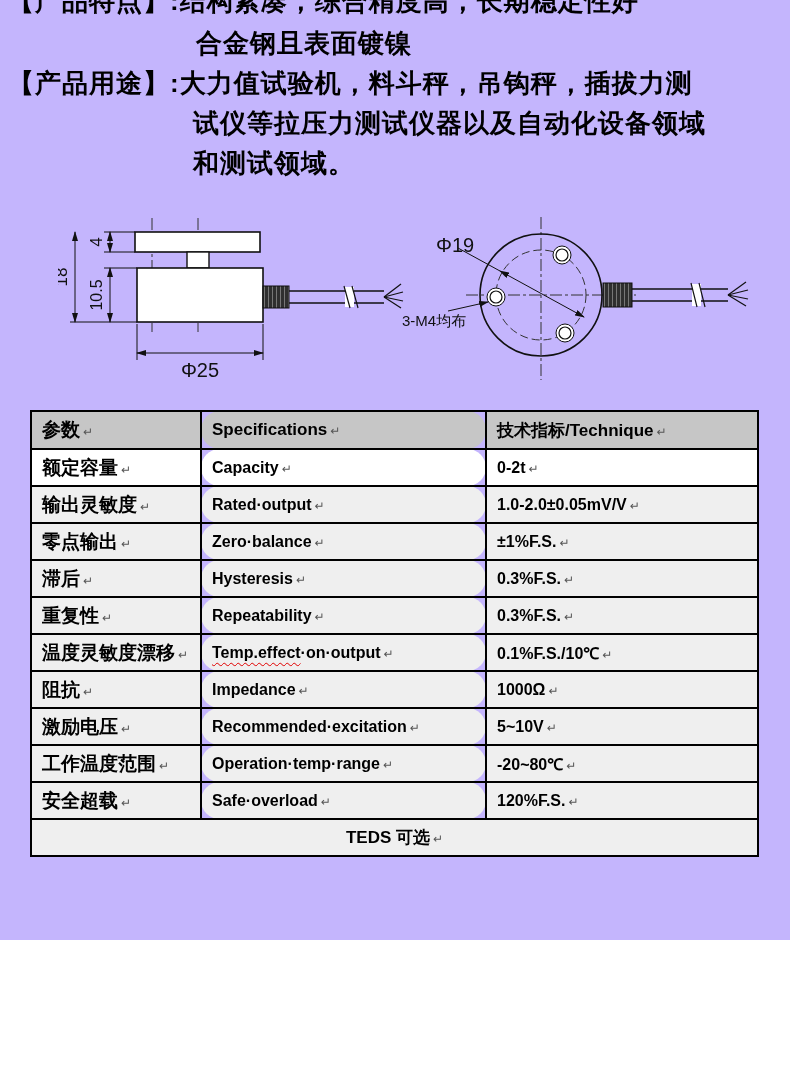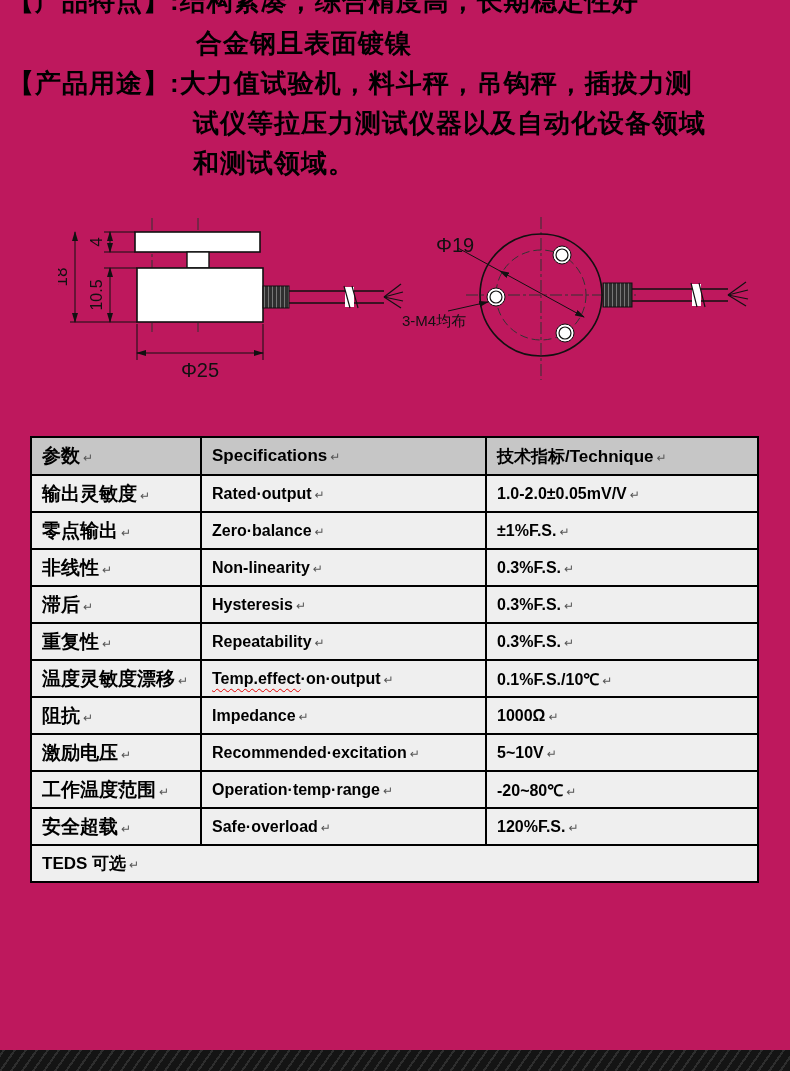--- a/index.html
+++ b/index.html
@@ -1,44 +1,44 @@
 <!DOCTYPE html>
 <html><head>
 <meta charset="utf-8">
 <style>
   html,body { margin:0; padding:0; background:#ffffff; }
   .page {
-    position:relative; width:790px; height:1071px;
-    background:#be185d; overflow:hidden;
+    position:relative; width:790px; height:940px;
+    background:#c4b5fd; overflow:hidden;
     font-family:"Liberation Sans", sans-serif; color:#000;
   }
   
   .cn-line {
     position:absolute; white-space:nowrap;
     font-weight:bold; font-size:26px; letter-spacing:1px; color:#000;
   }
   
   .drawing { position:absolute; }
   svg text { font-family:"Liberation Sans", sans-serif; fill:#111; }
   
   table.spec {
     position:absolute; left:30px; top:410px; width:727px;
-    border-collapse:collapse; table-layout:fixed;margin-top:26px;
+    border-collapse:collapse; table-layout:fixed;
   }
   table.spec th, table.spec td {
     border:2px solid #000; padding:0 10px; height:35px;
     font-weight:bold; overflow:hidden; white-space:nowrap;
   }
   table.spec thead th { background:#c6c6c6; text-align:left; height:36px; }
   th.zh-cell, td.zh-cell { font-size:19px; }
-  th.en-cell, td.en-cell { font-size:16px; }
+  th.en-cell, td.en-cell { font-size:16px;border-radius:19px; }
   th.val-cell, td.val-cell { font-size:16px; }
   tbody tr { background:#efefef; }
   tbody tr.first { background:#ffffff; }
-  td.teds-cell { font-size:17px; background:#efefef; }
+  td.teds-cell { text-align:center; font-size:17px; background:#efefef; }
   .ret { font-size:12px; color:#555; margin-left:3px; font-weight:normal; }
   .wavy {
     text-decoration:underline; text-decoration-style:wavy;
     text-decoration-color:#e00000; text-decoration-thickness:1px;
     text-underline-offset:4px;
   }
   
   .stripe-band {
     position:absolute; left:0; top:1050px; width:790px; height:21px;
     background:repeating-linear-gradient(-55deg,#141414 0 7px,#2e2e2e 7px 9px);
@@ -163,34 +163,34 @@
         <col style="width:272px">
       </colgroup>
     <thead>
       <tr>
         <th class="zh-cell"><span>参数</span><span class="ret">↵</span></th>
         <th class="en-cell" style="font-size:17px"><span>Specifications</span><span class="ret">↵</span></th>
         <th class="val-cell" style="font-size:17px"><span>技术指标/Technique</span><span class="ret">↵</span></th>
       </tr>
     </thead>
     <tbody id="spec-tbody">
+        <tr class="first">
+          <td class="zh-cell">额定容量<span class="ret">↵</span></td>
+          <td class="en-cell">Capacity<span class="ret">↵</span></td>
+          <td class="val-cell">0-2t<span class="ret">↵</span></td>
+        </tr>
         <tr>
           <td class="zh-cell">输出灵敏度<span class="ret">↵</span></td>
           <td class="en-cell">Rated·output<span class="ret">↵</span></td>
           <td class="val-cell">1.0-2.0±0.05mV/V<span class="ret">↵</span></td>
         </tr>
         <tr>
           <td class="zh-cell">零点输出<span class="ret">↵</span></td>
           <td class="en-cell">Zero·balance<span class="ret">↵</span></td>
           <td class="val-cell">±1%F.S.<span class="ret">↵</span></td>
-        </tr>
-        <tr>
-          <td class="zh-cell">非线性<span class="ret">↵</span></td>
-          <td class="en-cell">Non-linearity<span class="ret">↵</span></td>
-          <td class="val-cell">0.3%F.S.<span class="ret">↵</span></td>
         </tr>
         <tr>
           <td class="zh-cell">滞后<span class="ret">↵</span></td>
           <td class="en-cell">Hysteresis<span class="ret">↵</span></td>
           <td class="val-cell">0.3%F.S.<span class="ret">↵</span></td>
         </tr>
         <tr>
           <td class="zh-cell">重复性<span class="ret">↵</span></td>
           <td class="en-cell">Repeatability<span class="ret">↵</span></td>
           <td class="val-cell">0.3%F.S.<span class="ret">↵</span></td>

